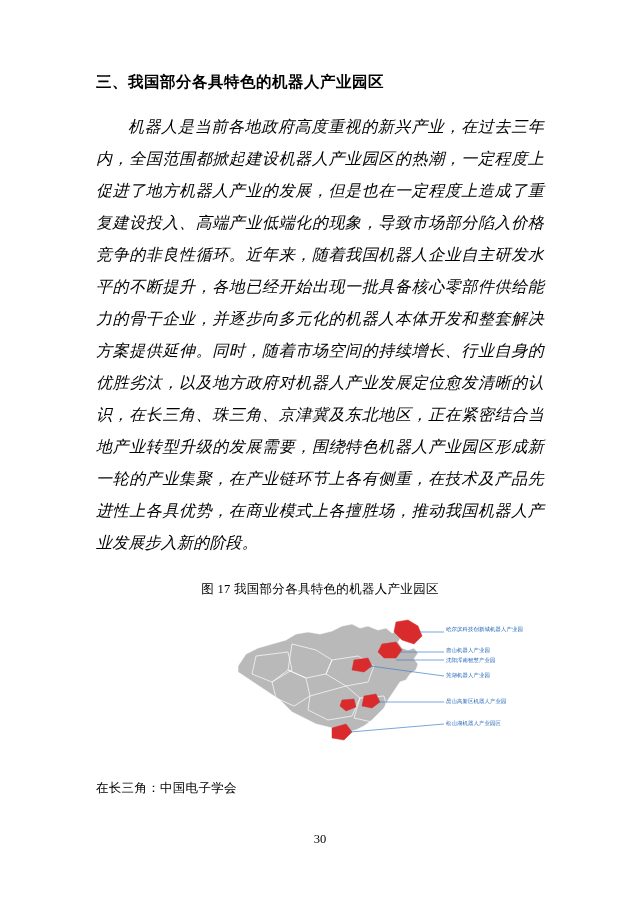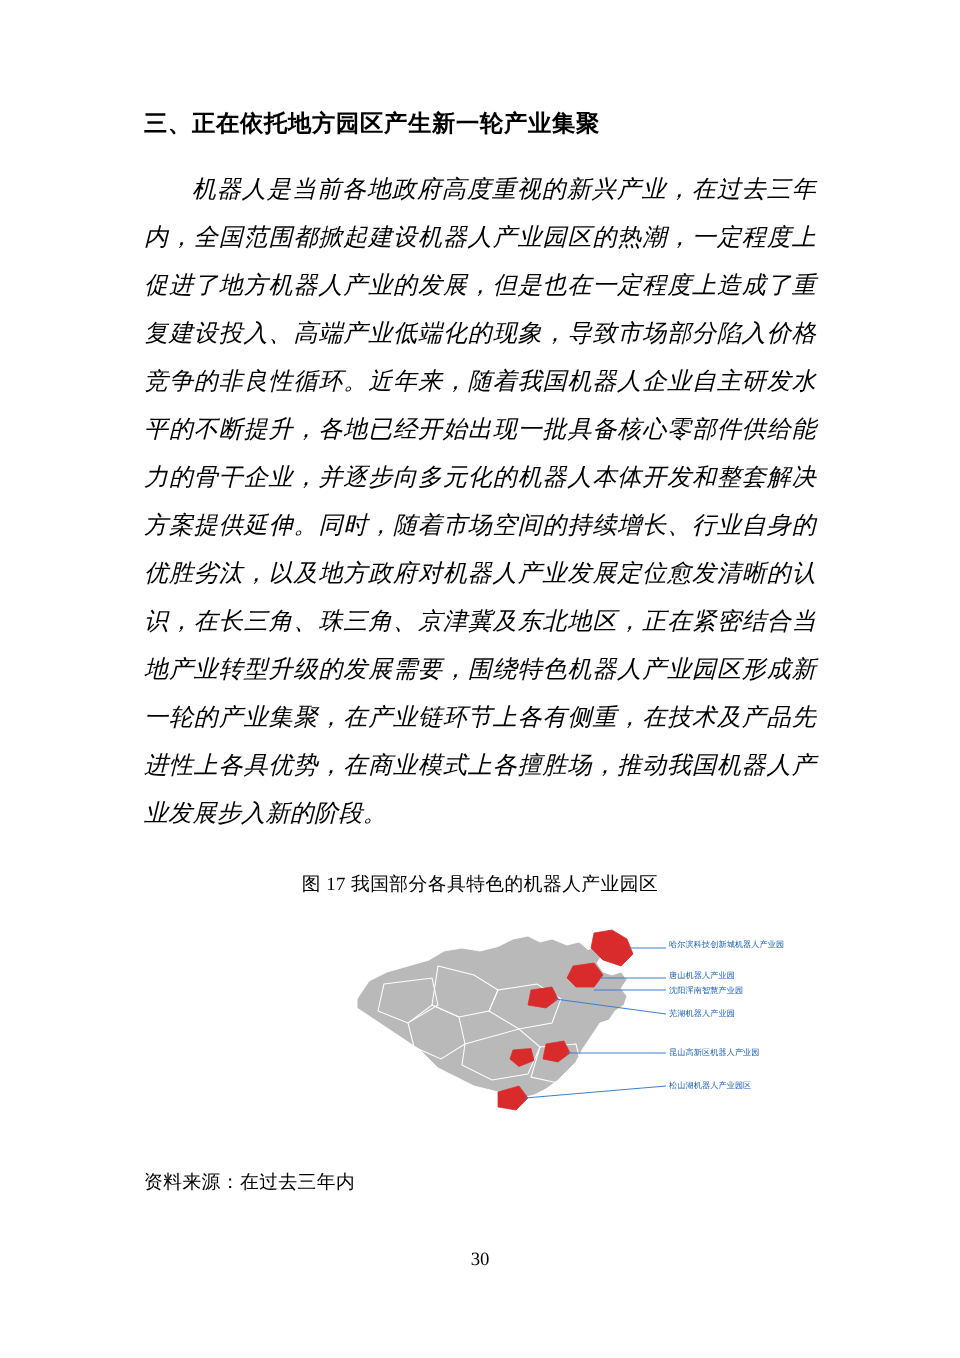--- a/index.html
+++ b/index.html
@@ -84,21 +84,21 @@
     letter-spacing: 0.1px;
   }
 </style>
 </head>
 <body>
 
 <div class="page">
 
   <div class="content">
 
-    <h2 class="heading">三、正在依托地方园区产生新一轮产业集聚</h2>
+    <h2 class="heading">三、我国部分各具特色的机器人产业园区</h2>
 
     <p class="para">机器人是当前各地政府高度重视的新兴产业，在过去三年内，全国范围都掀起建设机器人产业园区的热潮，一定程度上促进了地方机器人产业的发展，但是也在一定程度上造成了重复建设投入、高端产业低端化的现象，导致市场部分陷入价格竞争的非良性循环。近年来，随着我国机器人企业自主研发水平的不断提升，各地已经开始出现一批具备核心零部件供给能力的骨干企业，并逐步向多元化的机器人本体开发和整套解决方案提供延伸。同时，随着市场空间的持续增长、行业自身的优胜劣汰，以及地方政府对机器人产业发展定位愈发清晰的认识，在长三角、珠三角、京津冀及东北地区，正在紧密结合当地产业转型升级的发展需要，围绕特色机器人产业园区形成新一轮的产业集聚，在产业链环节上各有侧重，在技术及产品先进性上各具优势，在商业模式上各擅胜场，推动我国机器人产业发展步入新的阶段。</p>
 
     <div class="figure-caption">图 17 我国部分各具特色的机器人产业园区</div>
 
     <div class="figure-wrap">
       <svg class="map-area" viewBox="0 0 448 160" xmlns="http://www.w3.org/2000/svg">
         <g fill="#b9b9b9" stroke="#ffffff" stroke-width="0.6">
           <path d="M142 62 L150 50 L162 44 L176 40 L190 36 L200 30 L212 28 L224 30 L236 27 L246 22 L256 20 L264 24 L272 22 L282 26 L290 24 L296 29 L302 27 L306 32 L302 38 L306 44 L312 46 L318 44 L322 49 L318 55 L322 60 L320 66 L314 70 L310 76 L304 78 L300 84 L296 90 L292 96 L288 104 L282 110 L276 116 L268 122 L260 126 L252 128 L244 126 L236 124 L228 122 L220 120 L212 116 L204 112 L196 108 L190 102 L184 96 L178 92 L172 88 L166 84 L160 80 L154 76 L148 72 L142 68 Z"></path>
         </g>
@@ -129,19 +129,19 @@
       </svg>
 
       <div class="callout-label" style="left:350px; top:22px;">哈尔滨科技创新城机器人产业园</div>
       <div class="callout-label" style="left:350px; top:43px;">唐山机器人产业园</div>
       <div class="callout-label" style="left:350px; top:53px;">沈阳浑南智慧产业园</div>
       <div class="callout-label" style="left:350px; top:68px;">芜湖机器人产业园</div>
       <div class="callout-label" style="left:350px; top:94px;">昆山高新区机器人产业园</div>
       <div class="callout-label" style="left:350px; top:116px;">松山湖机器人产业园区</div>
     </div>
 
-    <div class="source">资料来源：在过去三年内</div>
+    <div class="source">在长三角：中国电子学会</div>
 
   </div>
 
   <div class="page-number">30</div>
 
 </div>
 
 </body></html>

